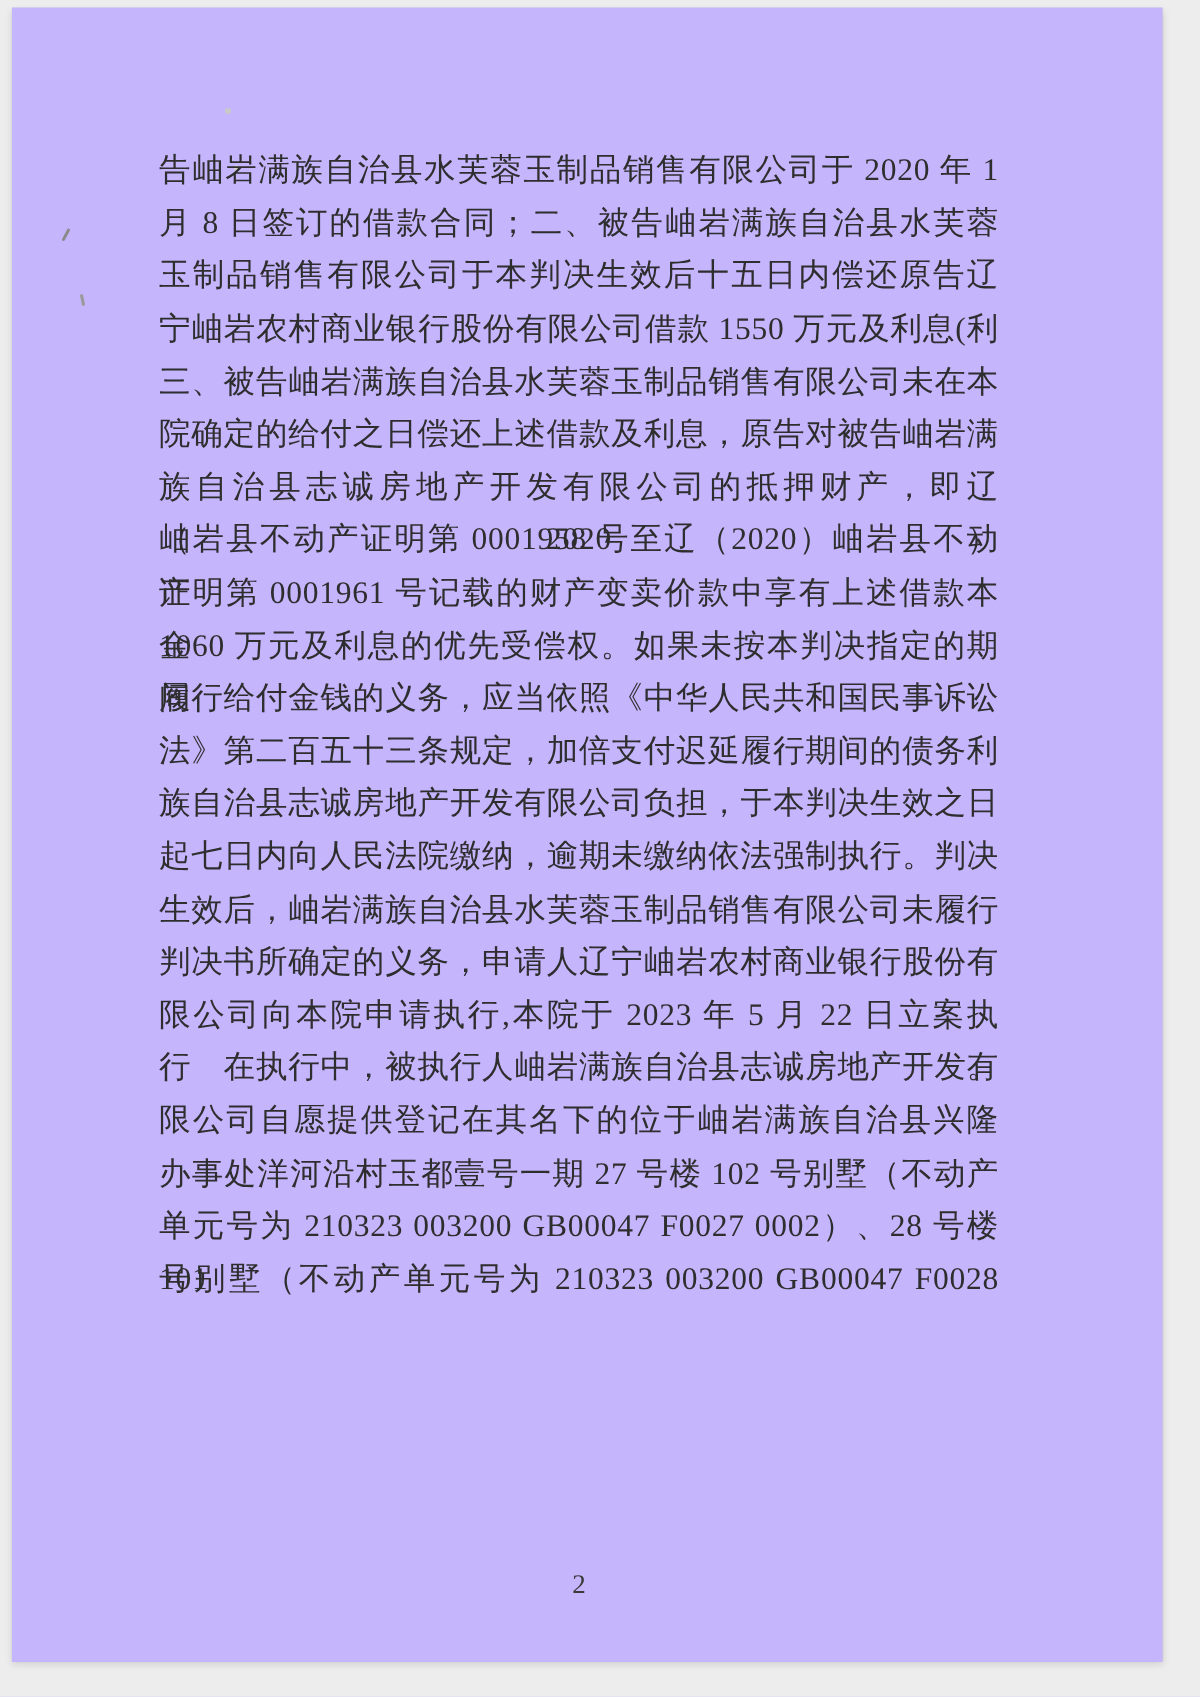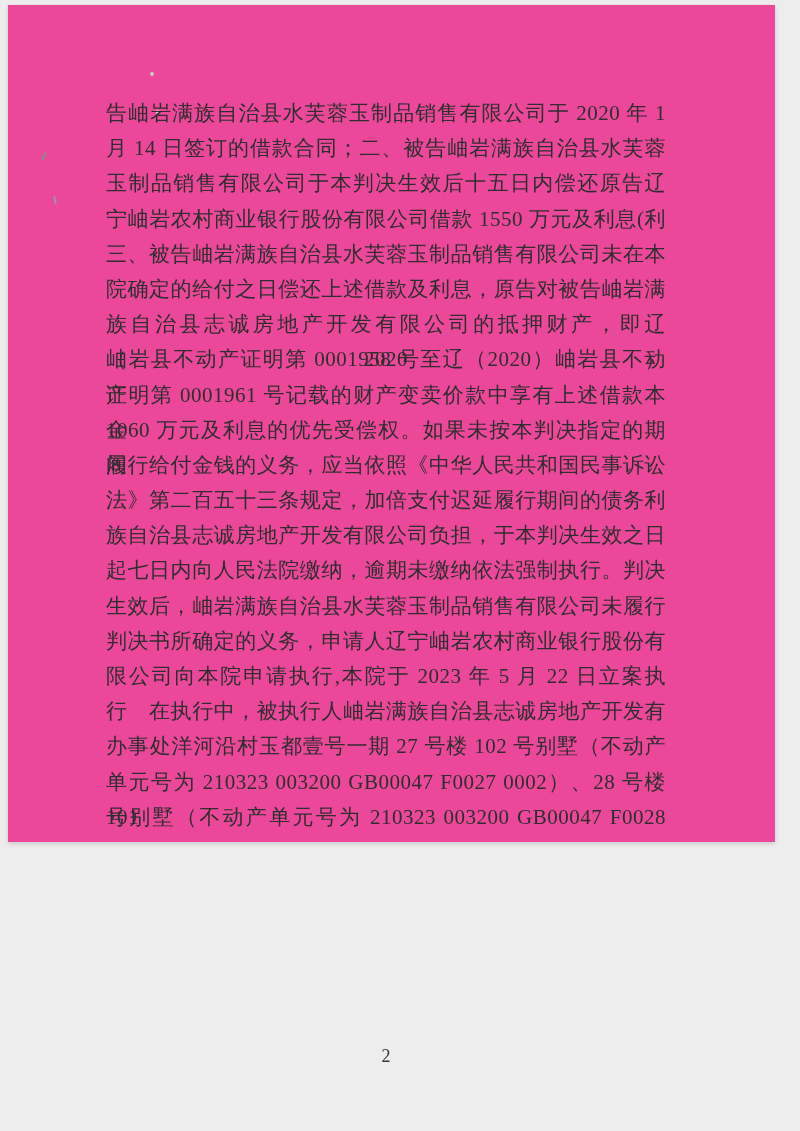--- a/index.html
+++ b/index.html
@@ -15,22 +15,22 @@
     position: relative;
     width: 800px;
     height: 1131px;
     background: #ededed;
   }
   .page {
     position: absolute;
     left: 8px;
     top: 5px;
     width: 767px;
-    height: 837px;
-    background: #ec4899;
+    height: 1103px;
+    background: #c4b5fd;
     box-shadow: 0 2px 5px rgba(0,0,0,0.13), 0 0 1px rgba(0,0,0,0.10);
   }
   .textblock {
     position: absolute;
     left: 98px;
     top: 91px;
     width: 560px;
   }
   .line {
     height: 35.2px;
@@ -90,37 +90,38 @@
 
 <div class="backdrop">
   <div class="page">
     <div class="speck s1"></div>
     <div class="speck s2"></div>
     <div class="speck s3"></div>
     <div class="speck s4"></div>
 
     <div class="textblock" id="lines">
         <div class="line">告岫岩满族自治县水芙蓉玉制品销售有限公司于 2020 年 1</div>
-        <div class="line">月 14 日签订的借款合同；二、被告岫岩满族自治县水芙蓉</div>
+        <div class="line">月 8 日签订的借款合同；二、被告岫岩满族自治县水芙蓉</div>
         <div class="line">玉制品销售有限公司于本判决生效后十五日内偿还原告辽</div>
         <div class="line">宁岫岩农村商业银行股份有限公司借款 1550 万元及利息(利</div>
         <div class="line">三、被告岫岩满族自治县水芙蓉玉制品销售有限公司未在本</div>
         <div class="line">院确定的给付之日偿还上述借款及利息，原告对被告岫岩满</div>
         <div class="line">族自治县志诚房地产开发有限公司的抵押财产，即辽（2020）</div>
         <div class="line">岫岩县不动产证明第 0001958 号至辽（2020）岫岩县不动产</div>
         <div class="line">证明第 0001961 号记载的财产变卖价款中享有上述借款本金</div>
         <div class="line">1060 万元及利息的优先受偿权。如果未按本判决指定的期间</div>
         <div class="line">履行给付金钱的义务，应当依照《中华人民共和国民事诉讼</div>
         <div class="line">法》第二百五十三条规定，加倍支付迟延履行期间的债务利</div>
         <div class="line">族自治县志诚房地产开发有限公司负担，于本判决生效之日</div>
         <div class="line">起七日内向人民法院缴纳，逾期未缴纳依法强制执行。判决</div>
         <div class="line">生效后，岫岩满族自治县水芙蓉玉制品销售有限公司未履行</div>
         <div class="line">判决书所确定的义务，申请人辽宁岫岩农村商业银行股份有</div>
         <div class="line">限公司向本院申请执行,本院于 2023 年 5 月 22 日立案执行。</div>
         <div class="line">　　在执行中，被执行人岫岩满族自治县志诚房地产开发有</div>
+        <div class="line">限公司自愿提供登记在其名下的位于岫岩满族自治县兴隆</div>
         <div class="line">办事处洋河沿村玉都壹号一期 27 号楼 102 号别墅（不动产</div>
         <div class="line">单元号为 210323 003200 GB00047 F0027 0002）、28 号楼 101</div>
         <div class="line">号别墅（不动产单元号为 210323 003200 GB00047 F0028</div>
       </div>
 
     <div class="pageno">2</div>
   </div>
 </div>
 
 </body></html>

